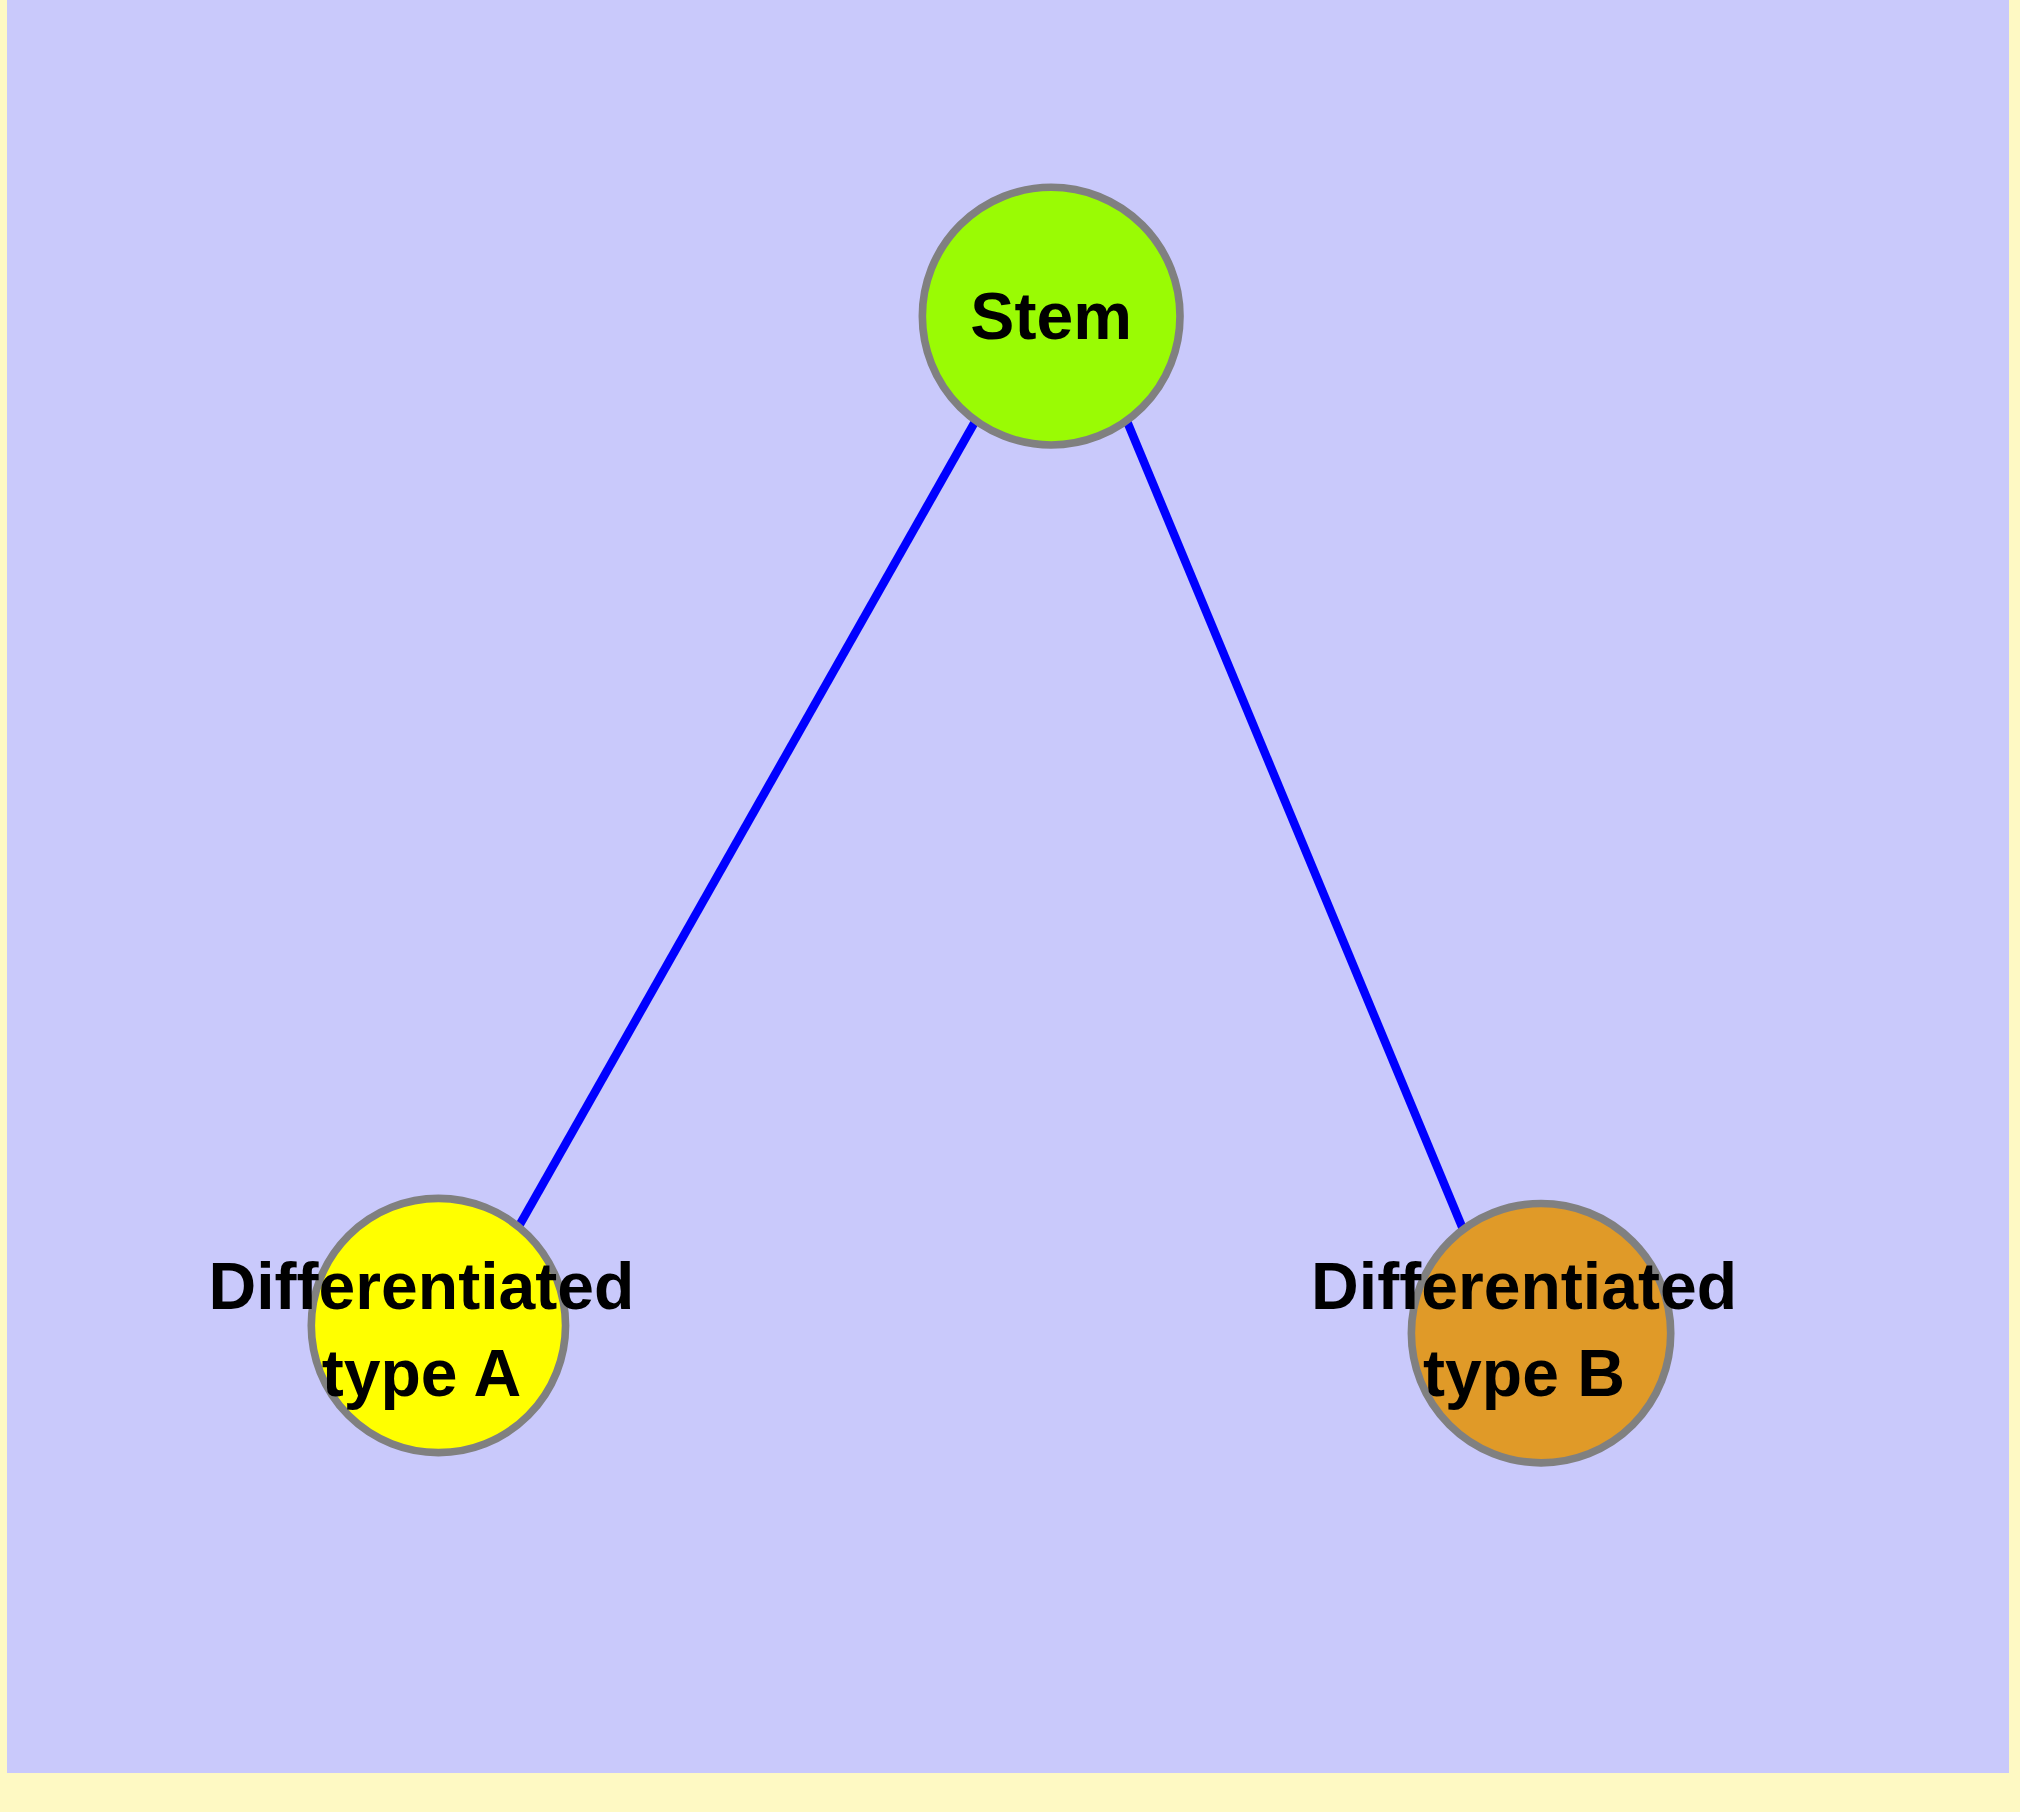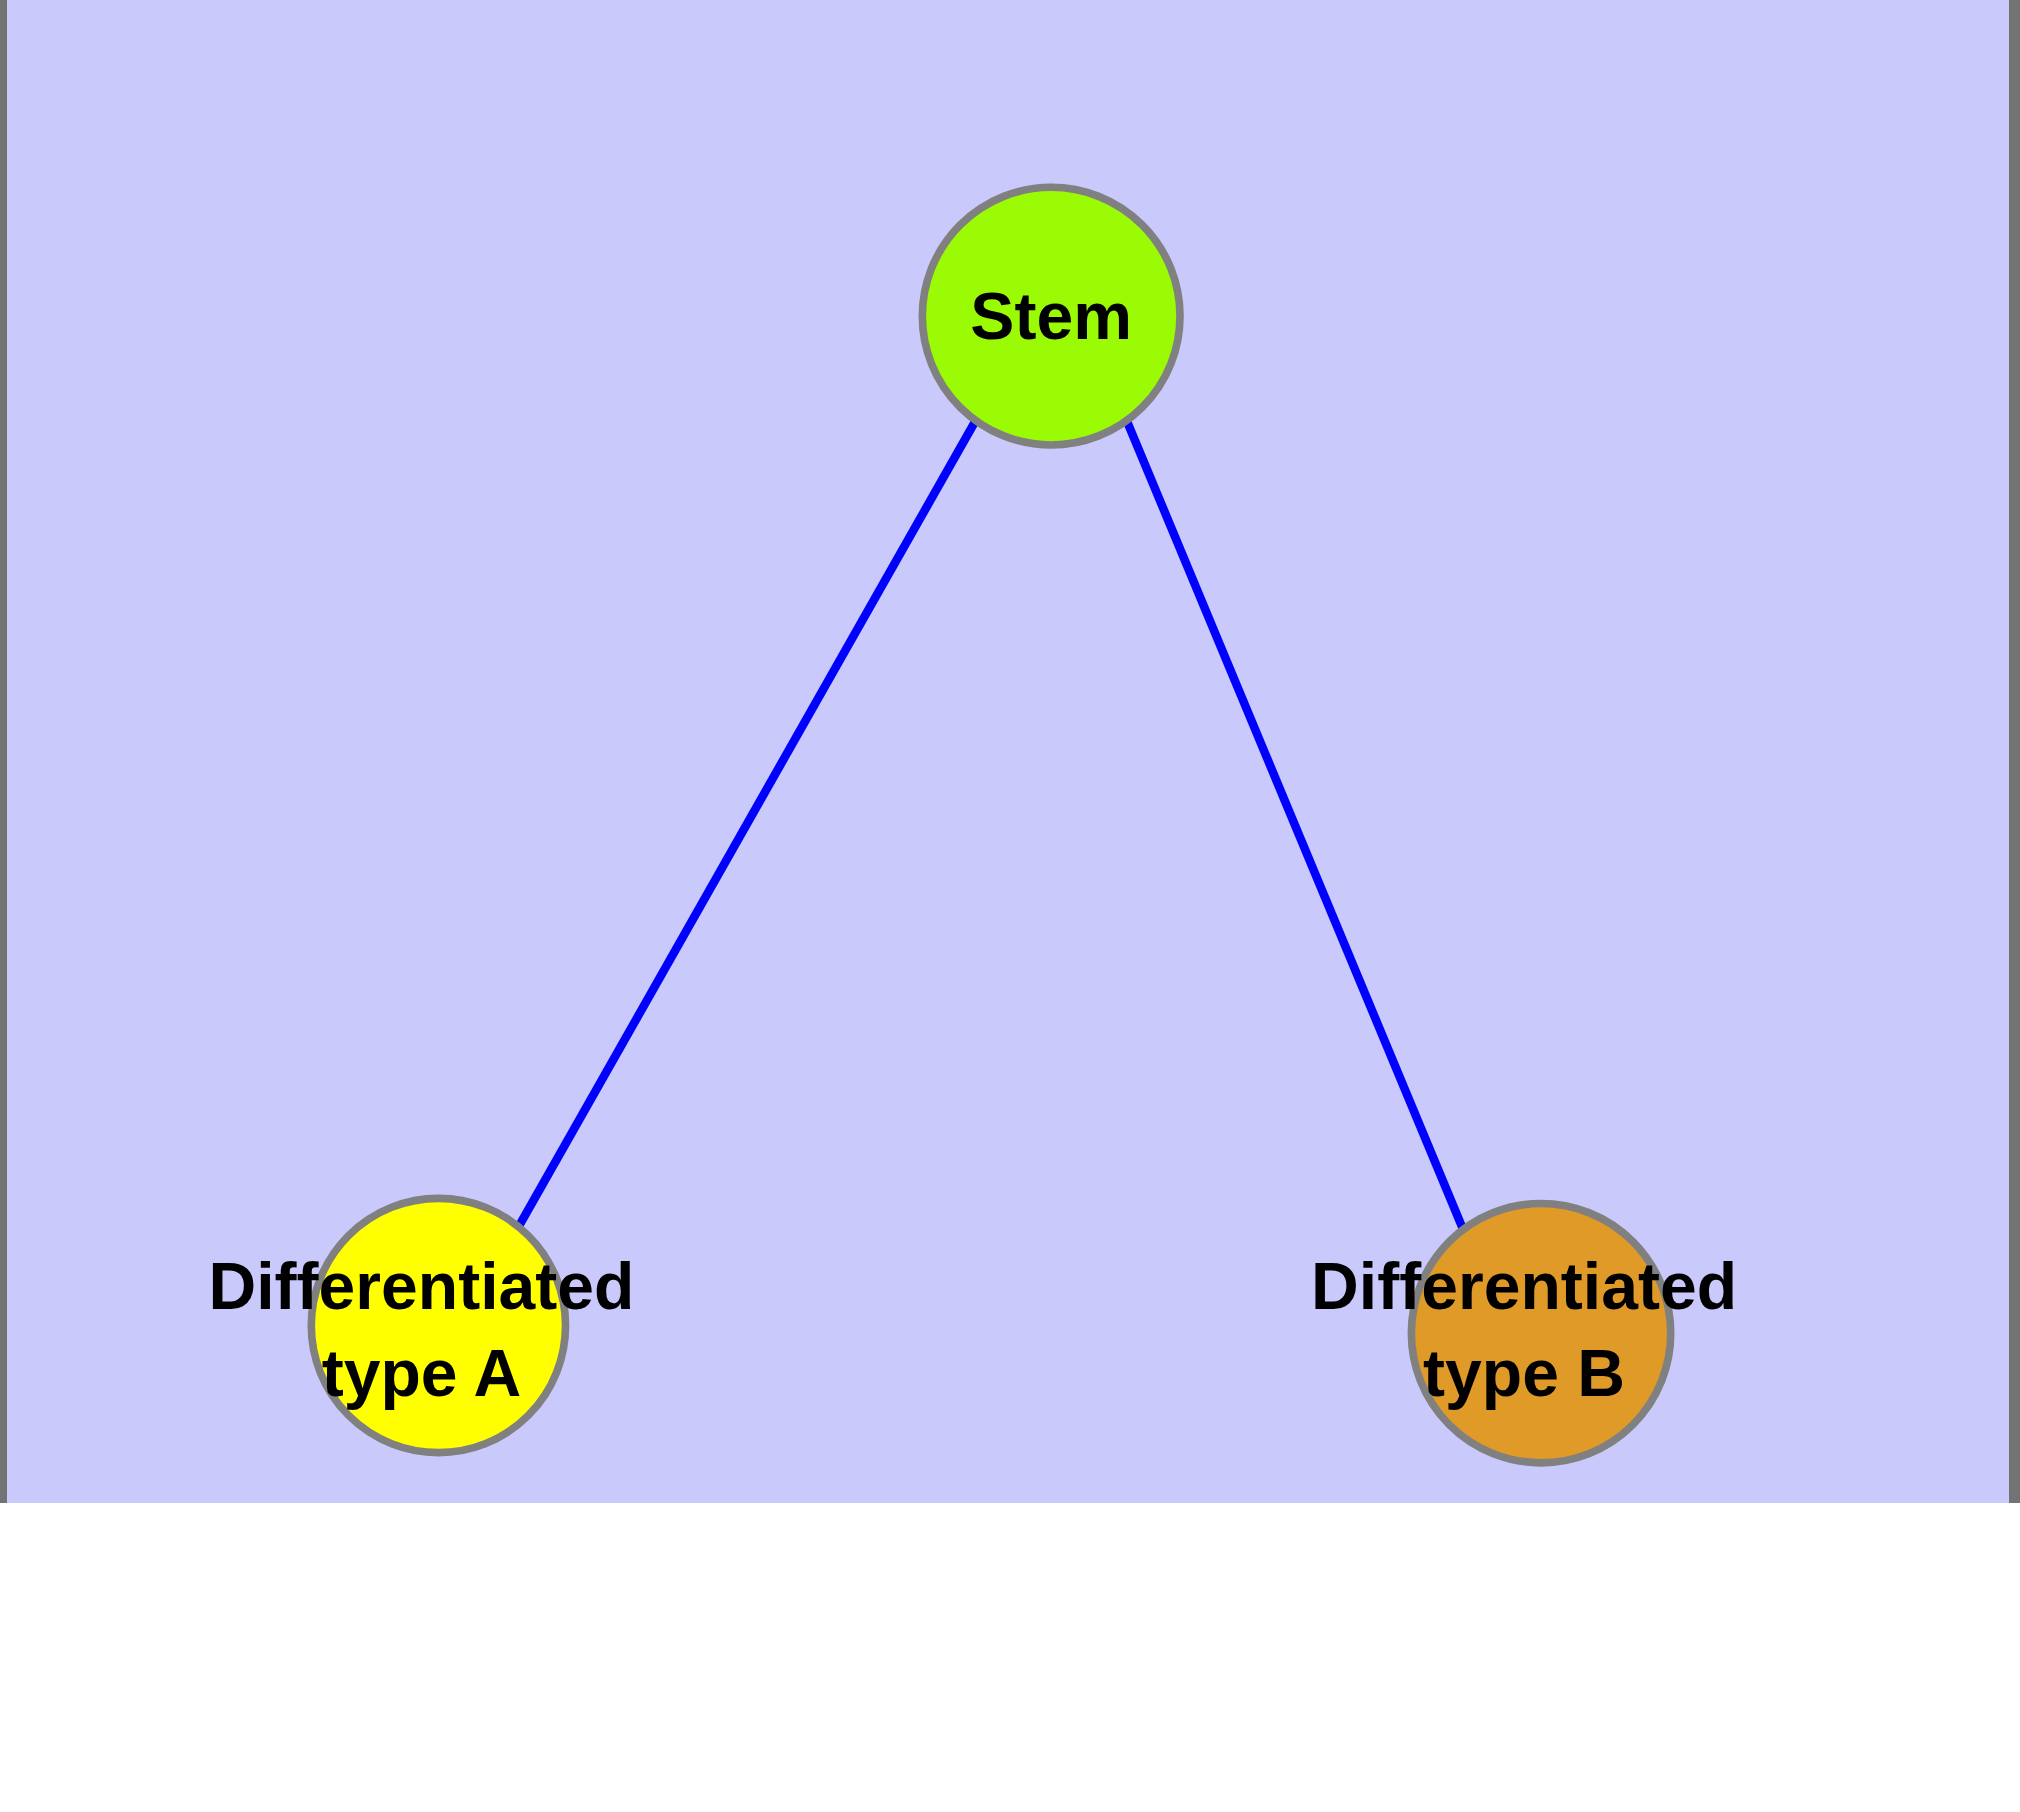--- a/index.html
+++ b/index.html
@@ -3,22 +3,22 @@
 <meta charset="utf-8">
 <style>
   html, body {
     margin: 0;
     padding: 0;
     background: #ffffff;
   }
   #canvas {
     position: relative;
     width: 2021px;
-    height: 1503px;
-    background: #737373;
+    height: 1812px;
+    background: #fef9c3;
     overflow: hidden;
     font-family: "Liberation Sans", sans-serif;
     text-align: right;
   }
   #plot-panel {
     position: absolute;
     left: 6.8px;
     top: 0px;
     width: 2002px;
     height: 1773px;

